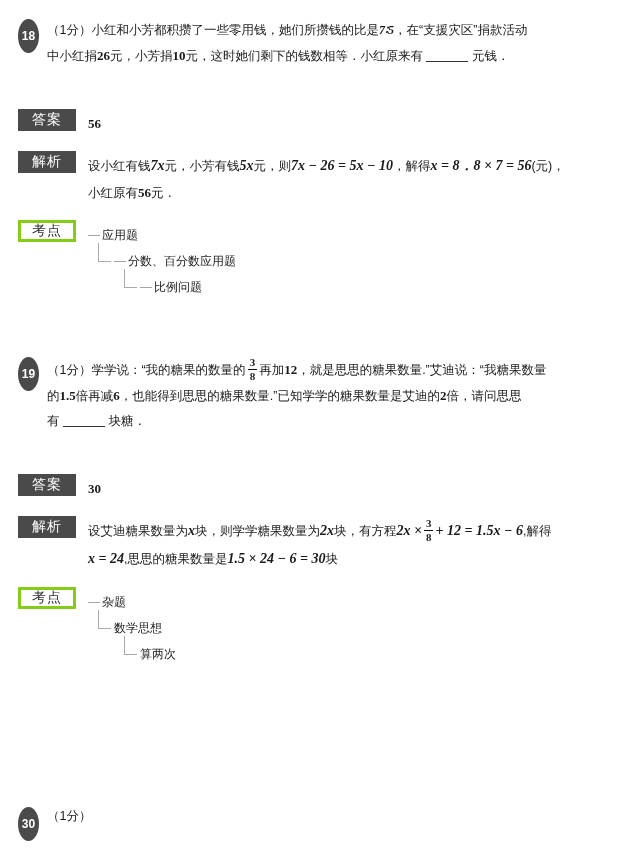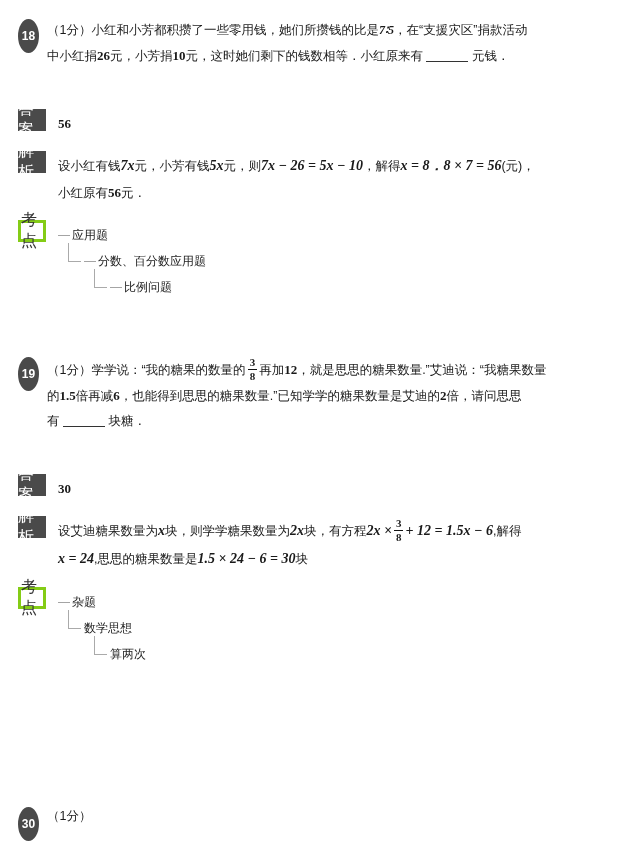--- a/index.html
+++ b/index.html
@@ -65,25 +65,25 @@
   }
 
   
   .row {
     display: flex;
     align-items: flex-start;
     margin-top: 14px;
   }
   .tag {
     flex: 0 0 auto;
-    width: 28px;
+    width: 58px;
     height: 22px;
     background: #4a4a4a;
     color: #fff;
-    font-size: 16px;
+    font-size: 14px;
     display: flex;
     align-items: center;
     justify-content: center;
     letter-spacing: 1px;
   }
   .tag.outline {
     background: #fff;
     color: #333;
     border: 3px solid #84cc16;
     box-sizing: border-box;

